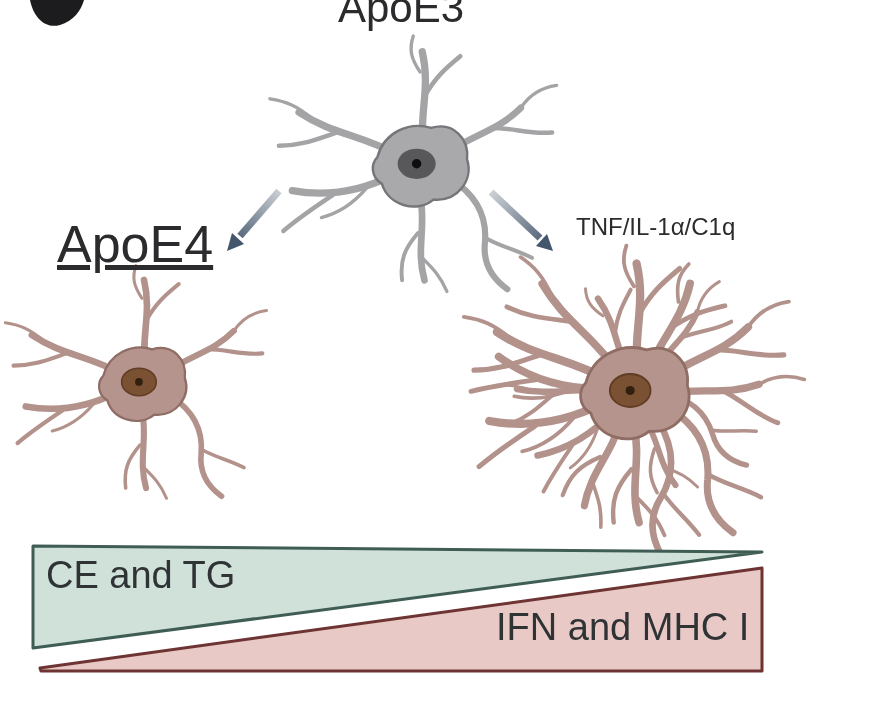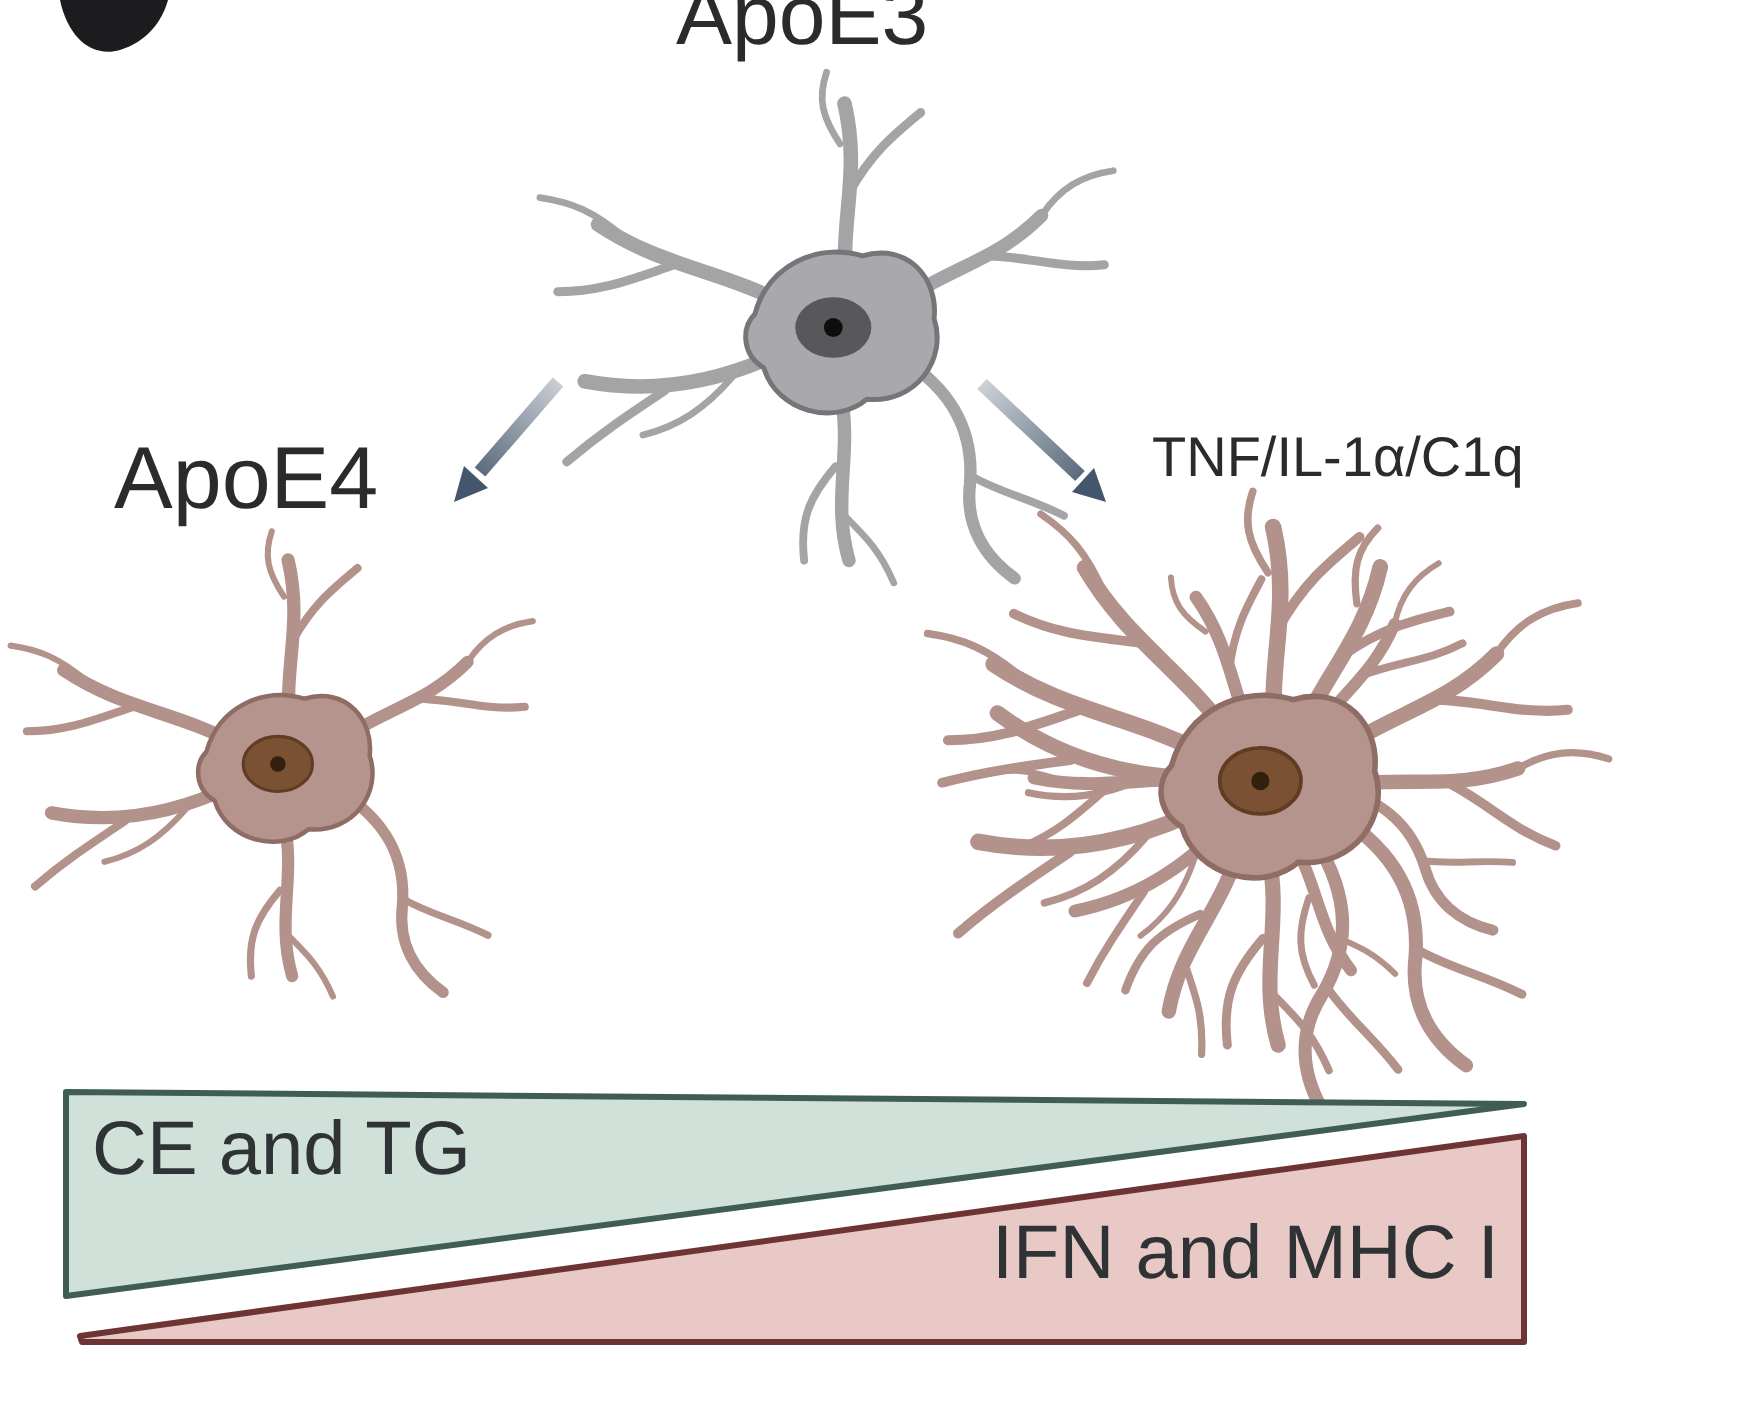--- a/index.html
+++ b/index.html
@@ -13,22 +13,22 @@
   #art { position:absolute; left:0; top:0; }
   .b { fill:none; stroke-linecap:round; }
   .lbl {
     position:absolute;
     color:#2b2b2e;
     white-space:nowrap;
     line-height:1.05;
     user-select:none;
   }
   .lbl-apoe3 { left:338px; top:-14px; font-size:42px; }
-  .lbl-apoe4 { left:57px;  top:217px; font-size:44px; }
-  .lbl-tnf   { left:576px; top:214px; font-size:28px; }
+  .lbl-apoe4 { left:57px;  top:217px; font-size:52px;text-decoration:underline; }
+  .lbl-tnf   { left:576px; top:214px; font-size:24px; }
   .lbl-ce    { left:46px;  top:556px; font-size:38px; color:#2f3336; }
   .lbl-ifn   { left:452px; top:608px; font-size:38px; color:#2f3336;margin-left:44px; }
   .lbl-attrib{ right:31px; top:684px; font-size:15px; color:#1f1f1f; }
 </style>
 </head>
 <body>
 
 <div id="canvas">
 
   <svg id="art" width="870" height="711" viewBox="0 0 870 711">

